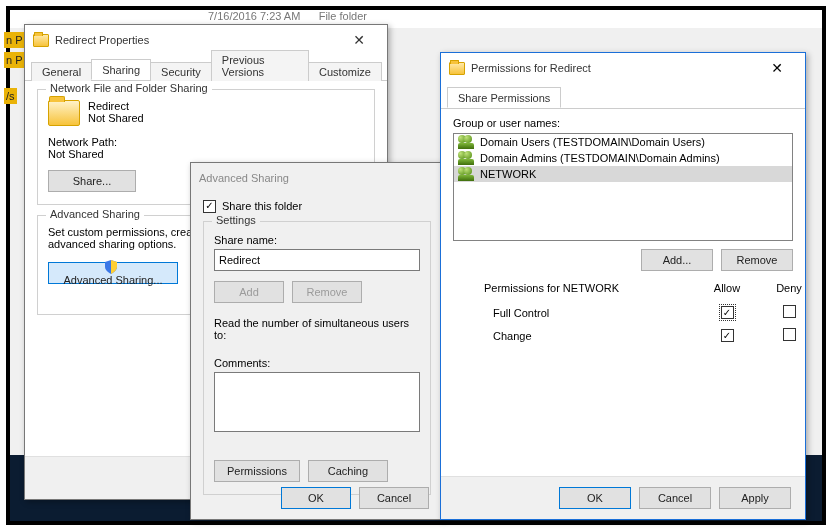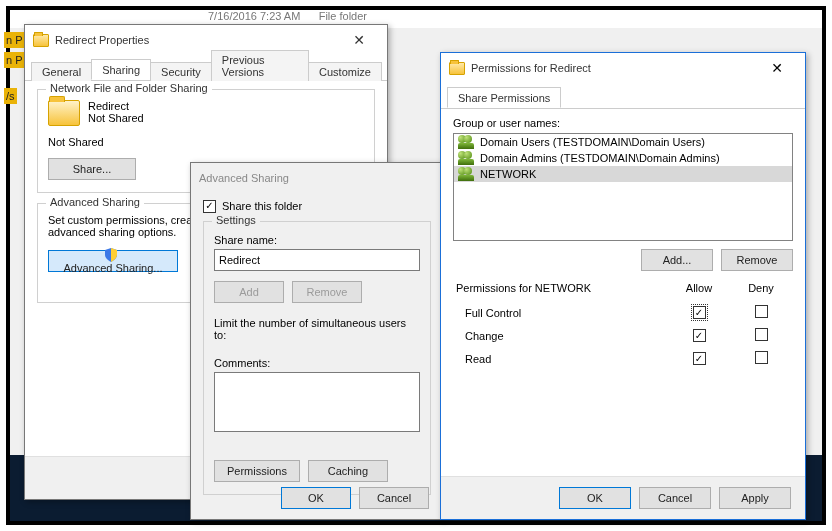--- a/index.html
+++ b/index.html
@@ -83,20 +83,21 @@
     <div class="dlg-body">
       <div class="groupbox">
         <div class="group-label">Network File and Folder Sharing</div>
         <div class="row" style="align-items:flex-start; margin-bottom:10px;">
           <div class="folder-big"></div>
           <div>
             <div>Redirect</div>
             <div>Not Shared</div>
           </div>
         </div>
+        <div>Network Path:</div>
         <div style="margin-bottom:10px;">Not Shared</div>
         <span class="btn" style="min-width:88px;">Share...</span>
       </div>
       <div class="groupbox" style="height:100px;">
         <div class="group-label">Advanced Sharing</div>
         <div>Set custom permissions, crea</div>
         <div style="margin-bottom:12px;">advanced sharing options.</div>
         <span class="btn selected" style="min-width:130px;">
           <span class="shield"><svg viewBox="0 0 14 14">
                 <path d="M7 0 L13 2 V7 C13 11 7 14 7 14 C7 14 1 11 1 7 V2 Z" fill="#3b78e7"></path>
@@ -121,21 +122,21 @@
         <span>Share this folder</span>
       </label>
       <div class="groupbox" style="margin-top:8px; padding:12px 10px;">
         <div class="group-label" style="background:#f0f0f0;">Settings</div>
         <div style="margin-bottom:3px;">Share name:</div>
         <input class="textinput" value="Redirect" style="">
         <div class="row" style="margin-top:10px;">
           <span class="btn disabled">Add</span>
           <span class="btn disabled">Remove</span>
         </div>
-        <div style="margin-top:14px;">Limit the number of simultaneous users to:</div>
+        <div style="margin-top:14px;">Read the number of simultaneous users to:</div>
         <div style="margin-top:16px;margin-bottom:3px;">Comments:</div>
         <div class="textarea"></div>
         <div class="row" style="margin-top:28px;">
           <span class="btn" style="min-width:80px;">Permissions</span>
           <span class="btn" style="min-width:80px;">Caching</span>
         </div>
       </div>
     </div>
     <div class="dlg-buttons" style="position:absolute;bottom:0;right:0;left:0;">
       <span class="btn default" style="min-width:70px;">OK</span>
@@ -171,44 +172,39 @@
           <span class="users-icon">
               <span></span>
             </span>
           <span>NETWORK</span>
         </div>
       </div>
       <div class="row" style="justify-content:flex-end; margin-top:8px;">
         <span class="btn" style="min-width:72px;">Add...</span>
         <span class="btn" style="min-width:72px;">Remove</span>
       </div>
-      <table class="perm-table" style="margin-top:8px;">
+      <table class="perm-table" style="margin-top:8px;margin-left:28px;">
         <tbody>
             <tr>
           <th style="text-align:left;">Permissions for NETWORK</th>
           <th style="width:60px;">Allow</th>
           <th style="width:60px;">Deny</th>
         </tr>
         </tbody>
           <tbody id="perm-rows">
             <tr>
               <td style="padding-left:10px;">Full Control</td>
               <td style="text-align:center;"><span class="check checked focus"></span></td>
               <td style="text-align:center;"><span class="check "></span></td>
             </tr>
             <tr>
               <td style="padding-left:10px;">Change</td>
               <td style="text-align:center;"><span class="check checked"></span></td>
               <td style="text-align:center;"><span class="check "></span></td>
             </tr>
-            <tr>
-              <td style="padding-left:10px;">Read</td>
-              <td style="text-align:center;"><span class="check checked"></span></td>
-              <td style="text-align:center;"><span class="check "></span></td>
-            </tr>
           </tbody>
       </table>
       <div style="border:1px solid transparent;height:94px;"></div>
     </div>
     <div class="dlg-buttons" style="position:absolute;bottom:0;right:0;left:0;border-top:1px solid #e0e0e0;background:#f0f0f0;">
       <span class="btn default" style="min-width:72px;">OK</span>
       <span class="btn" style="min-width:72px;">Cancel</span>
       <span class="btn" style="min-width:72px;">Apply</span>
     </div>
   </div>

